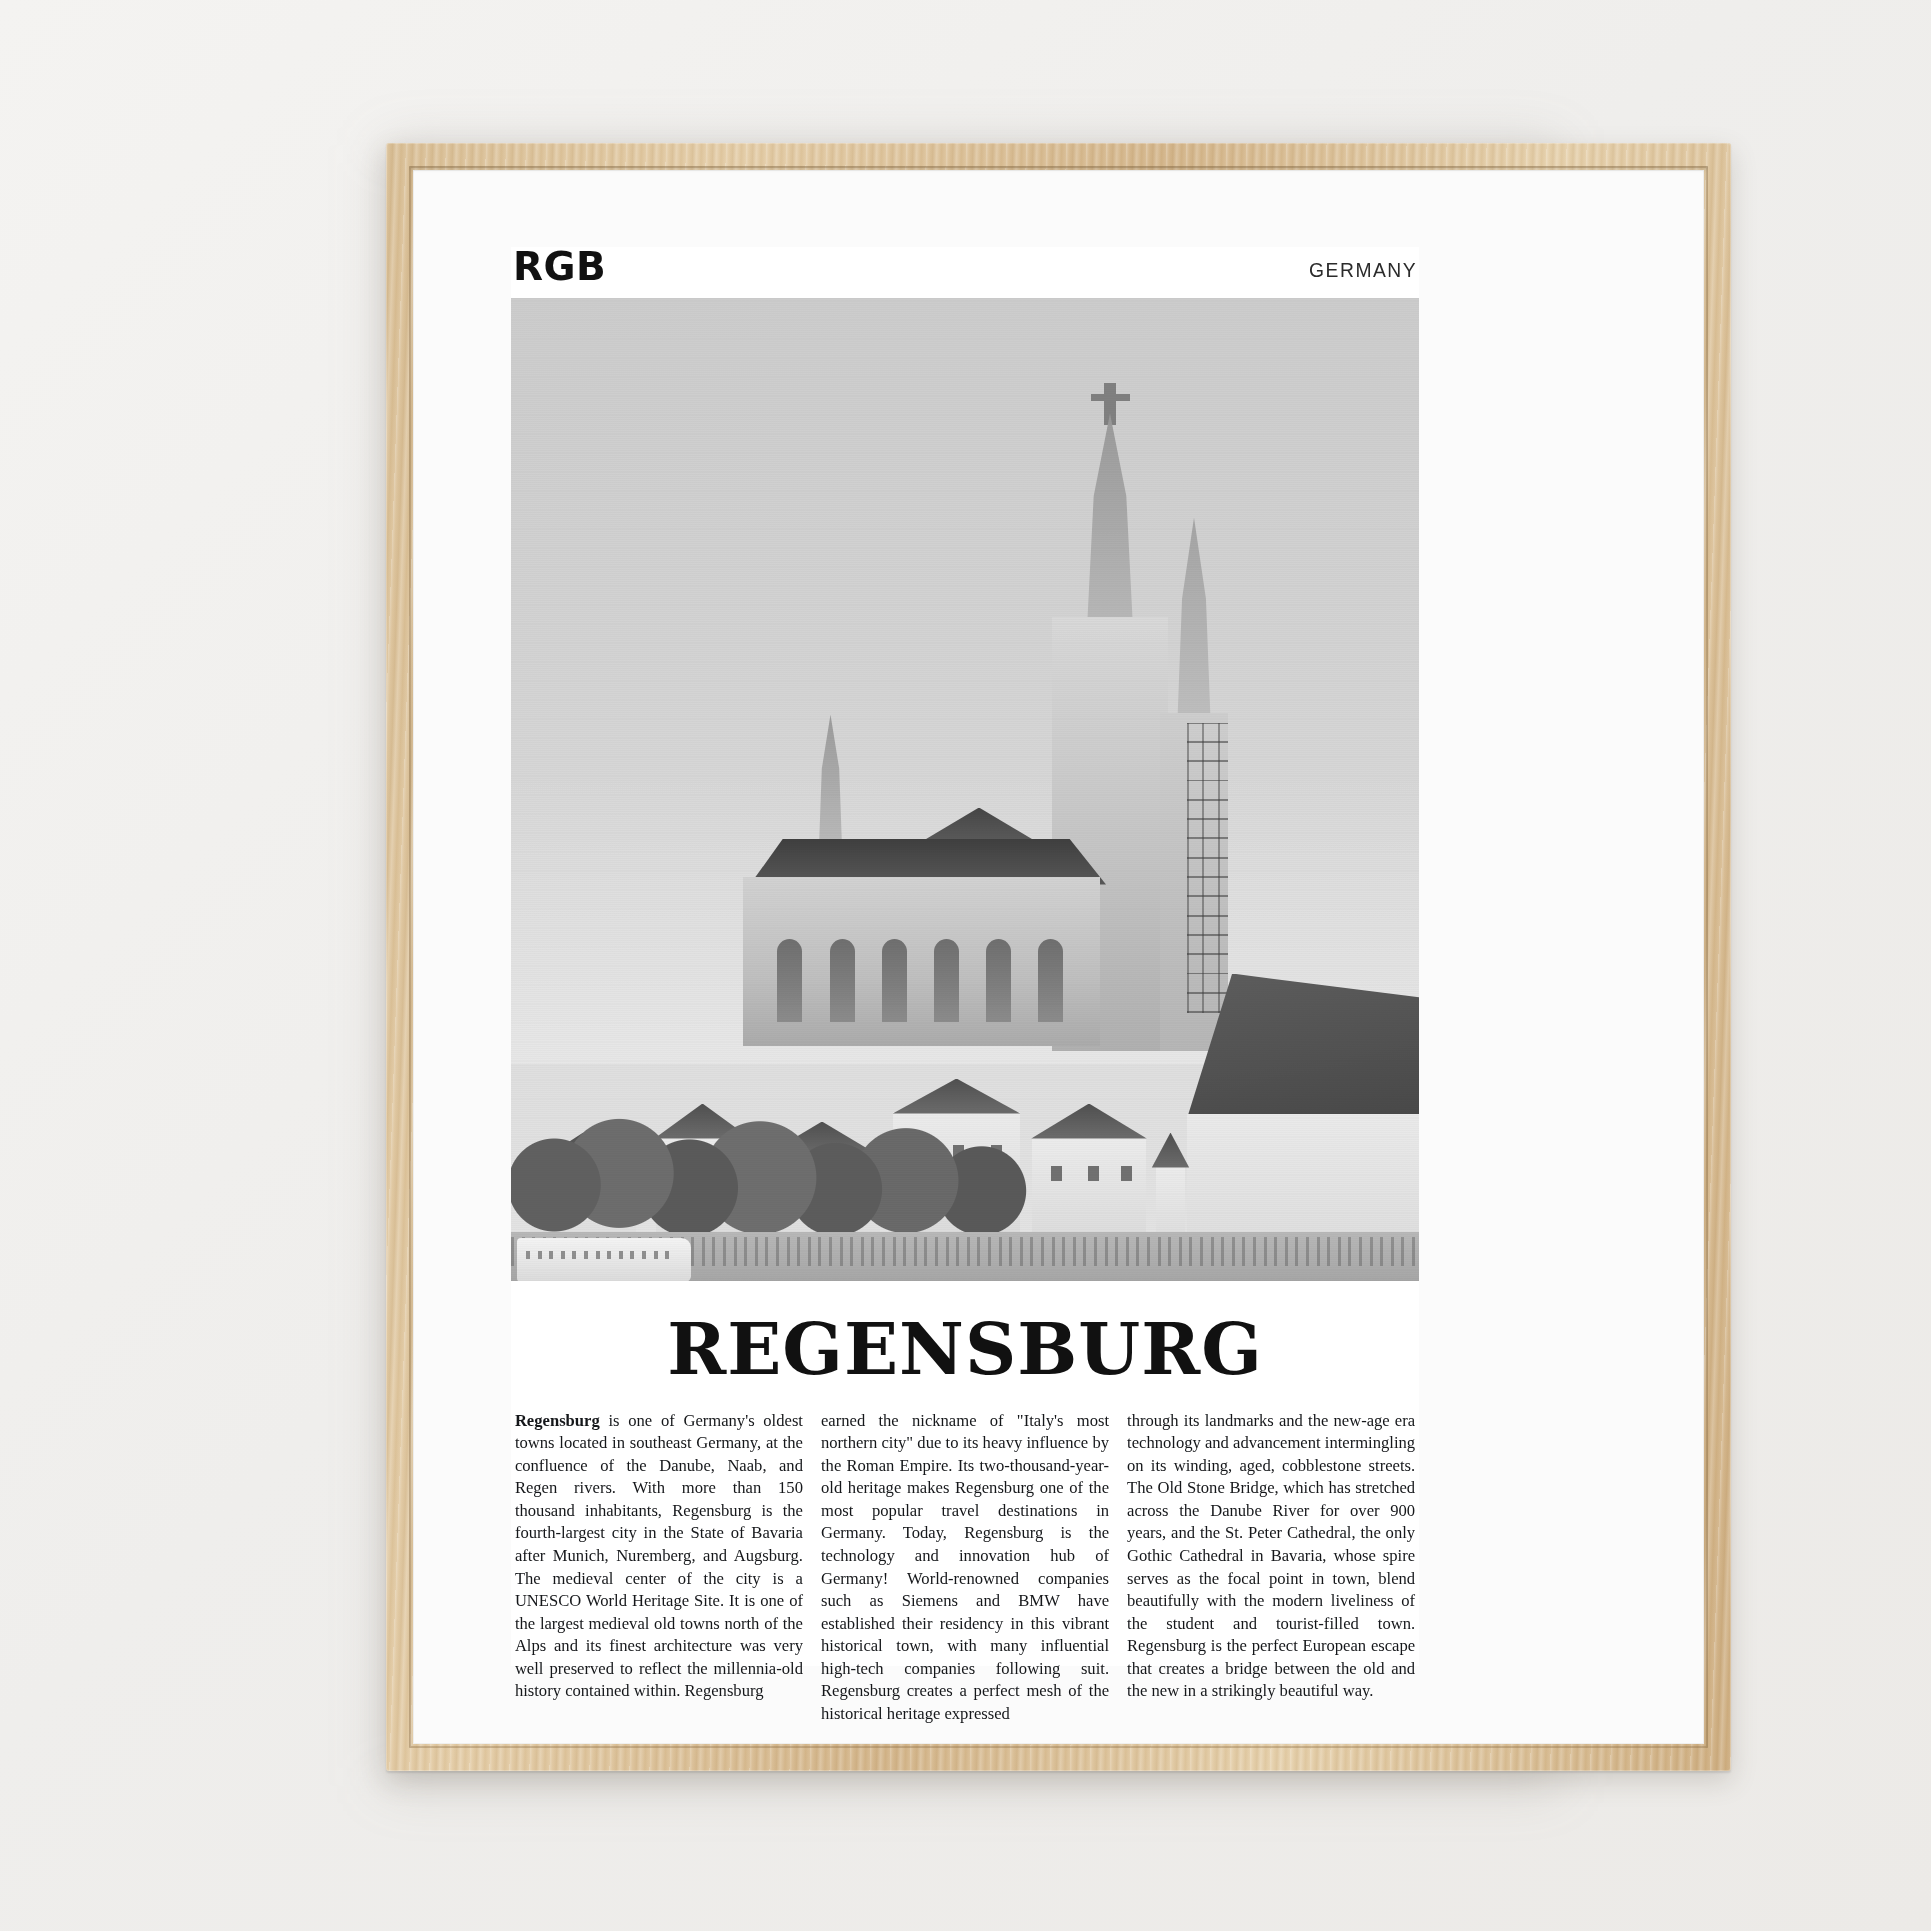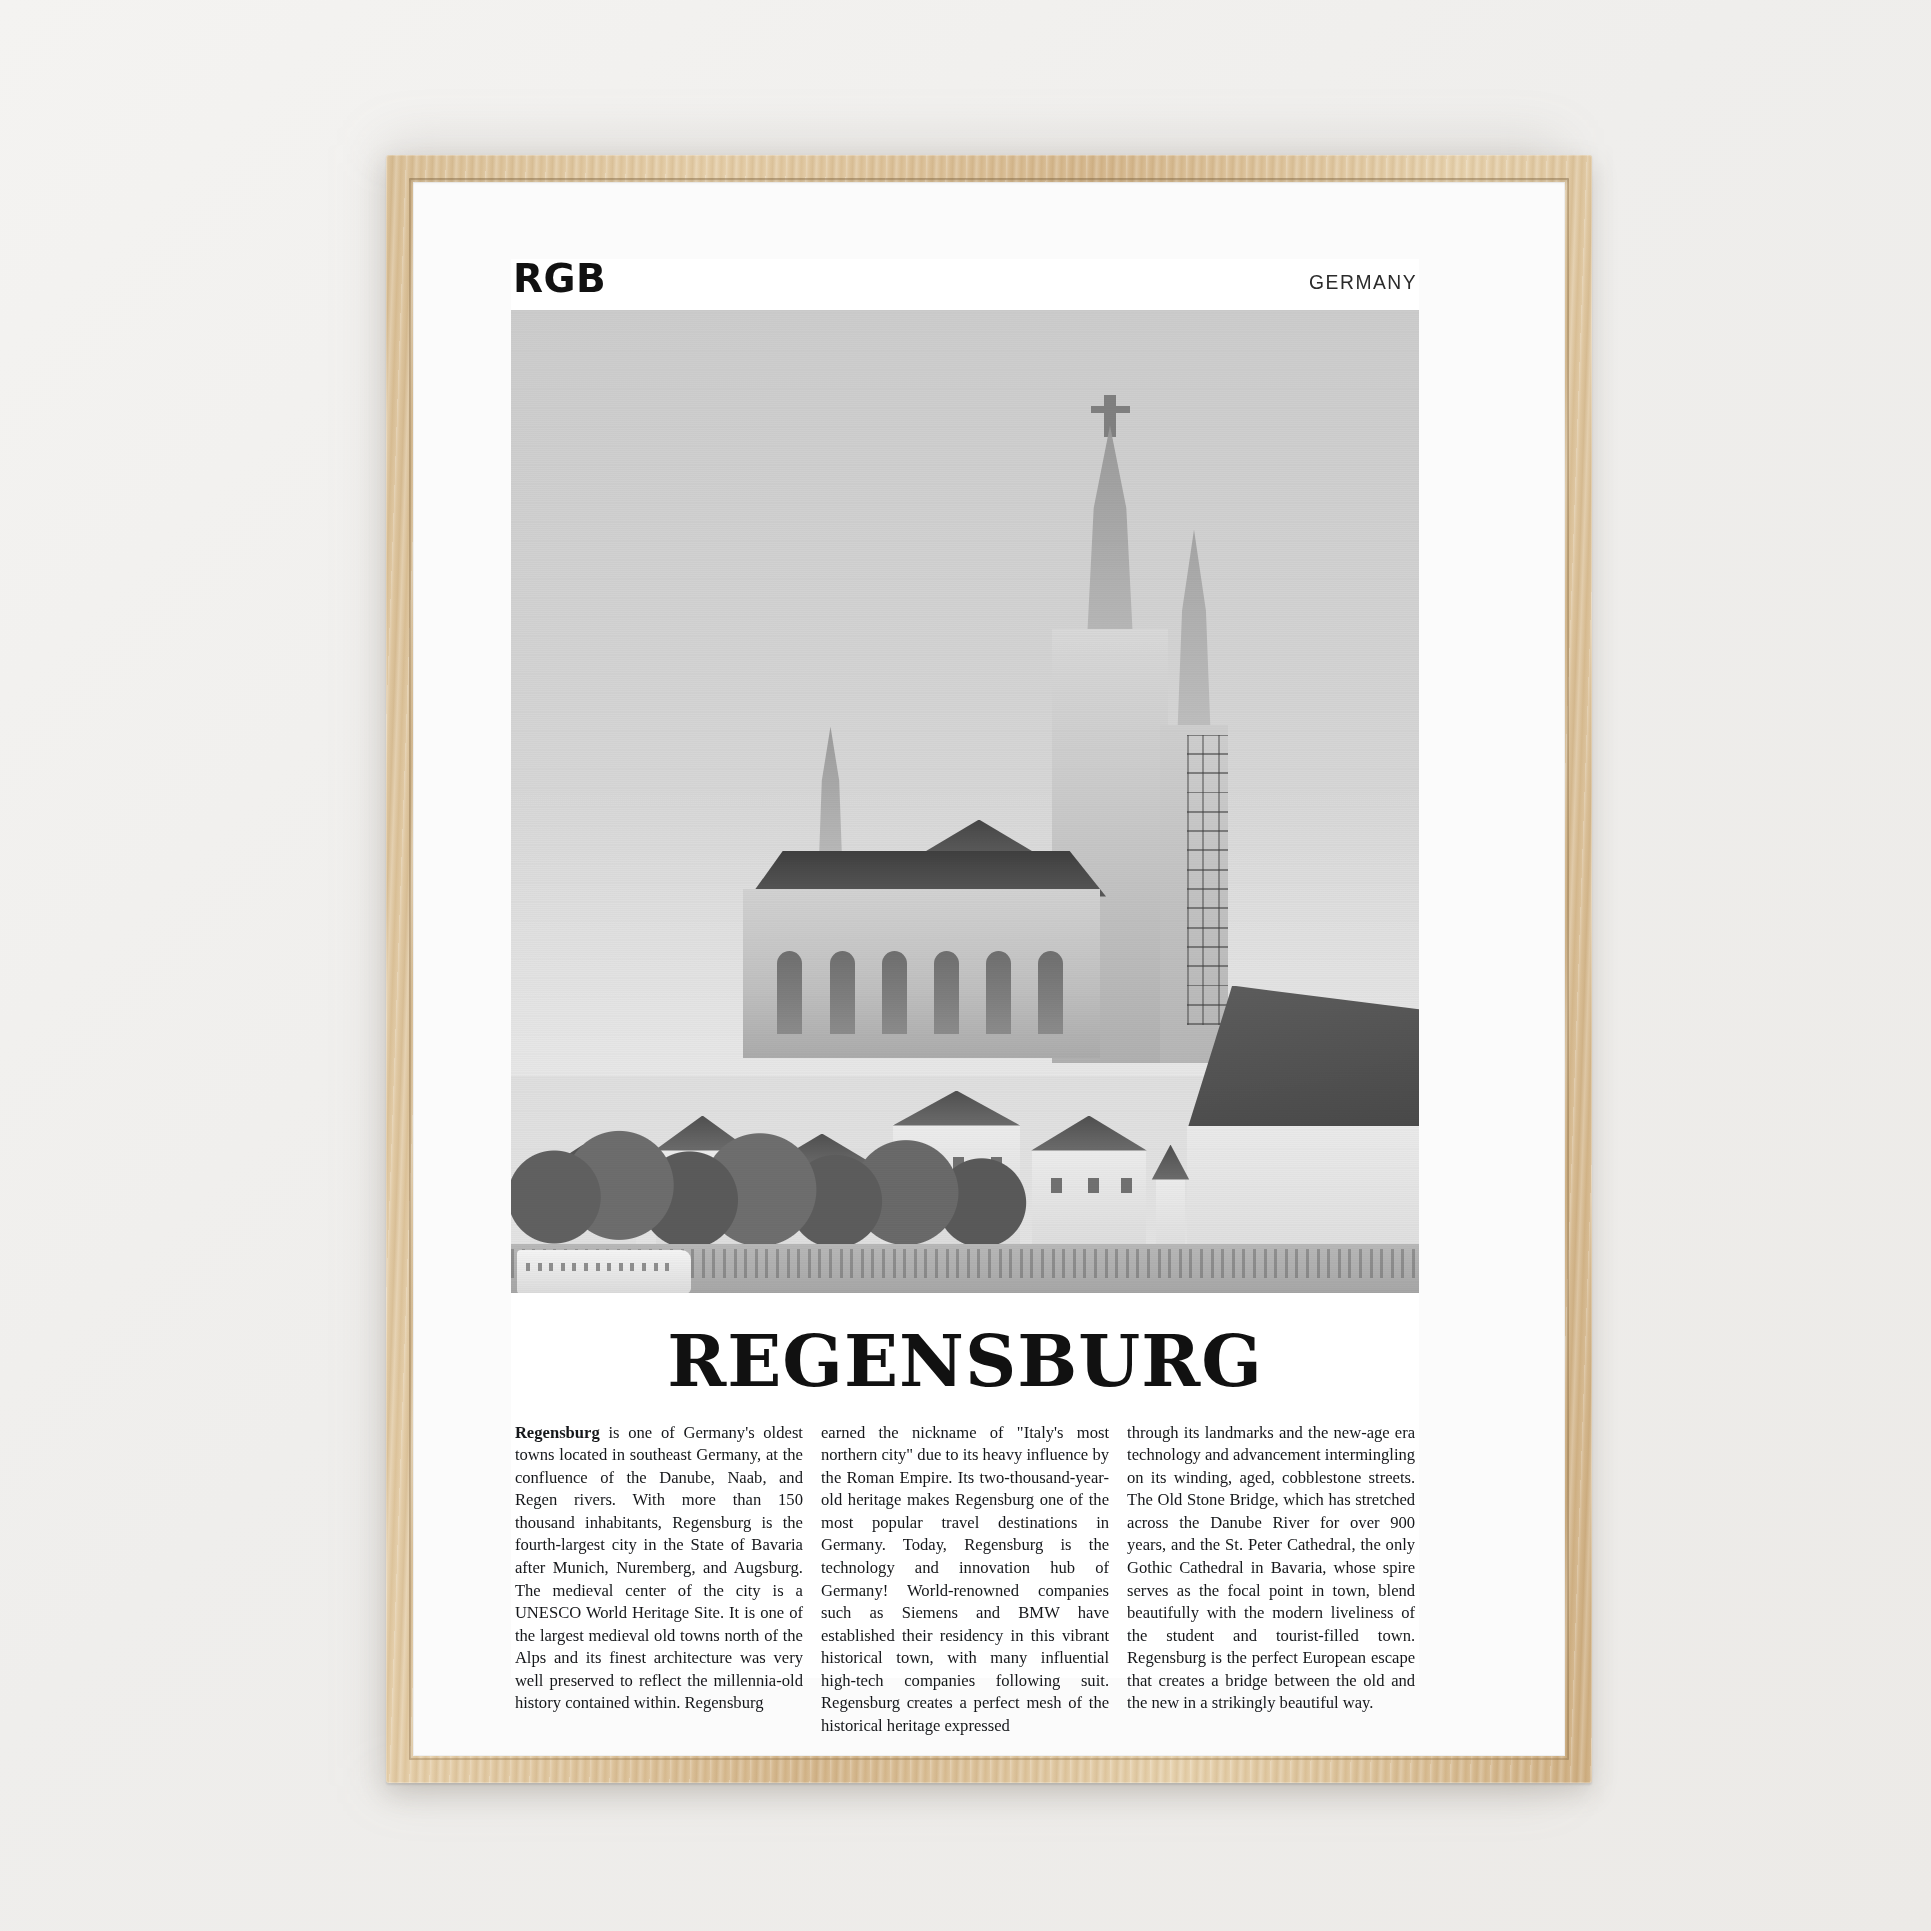--- a/index.html
+++ b/index.html
@@ -25,22 +25,22 @@
     top: 145px;
     width: 1173px;
     height: 1641px;
     background: rgba(120, 112, 100, 0.18);
     filter: blur(27px);
     border-radius: 5.8px;
   }
   .frame {
     position: absolute;
     left: 386px;
-    top: 155px;
-    width: 1206px;
+    top: 143px;
+    width: 1345px;
     height: 1628px;
     box-sizing: border-box;
     padding: 27px;
     border-radius: 2.9px;
     background:
       repeating-linear-gradient(
         92deg,
         rgba(255,255,255,0.30) 0px,
         rgba(255,255,255,0.06) 2.9px,
         rgba(160,128,84,0.10) 6.8px,

